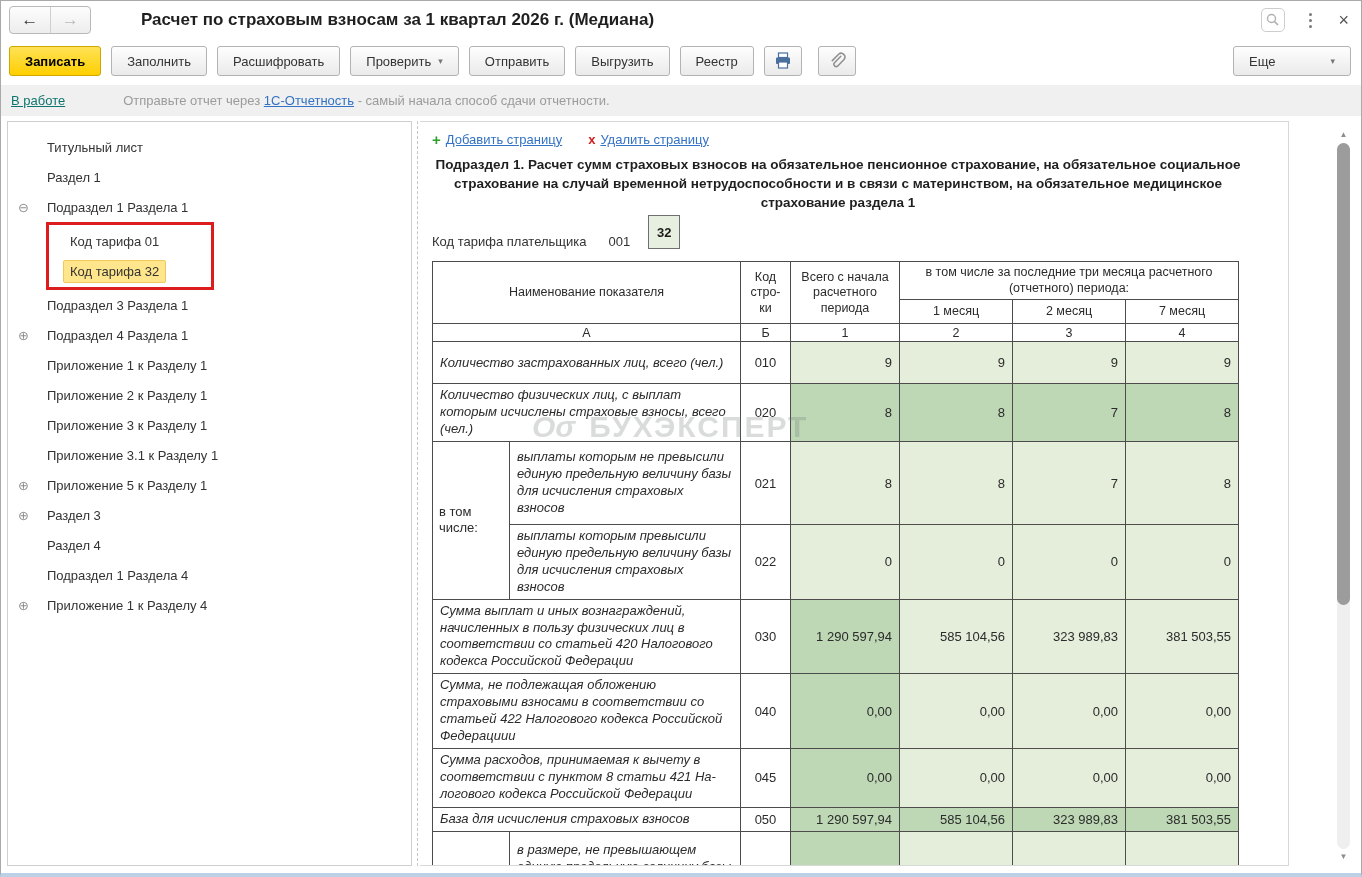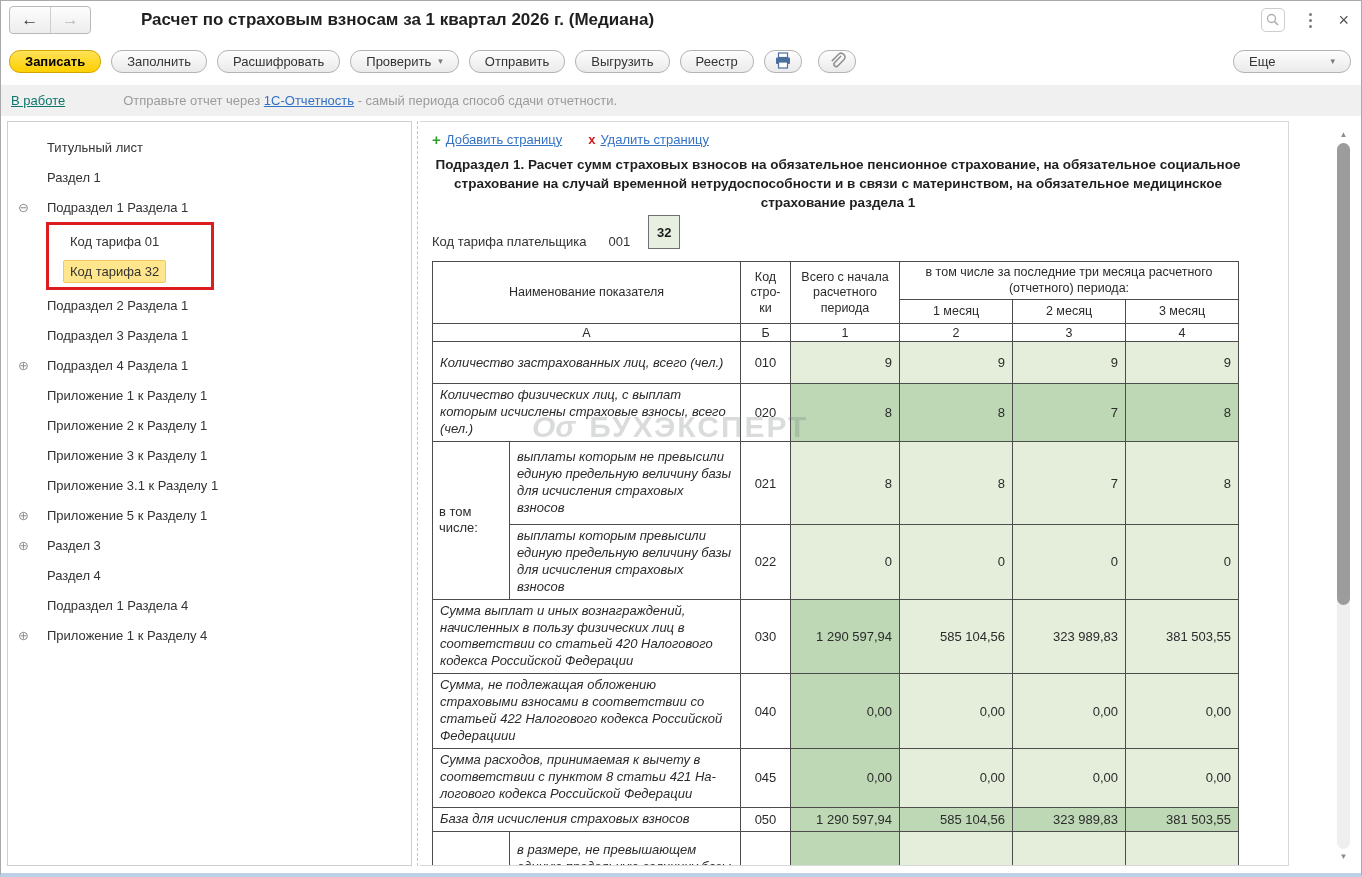--- a/index.html
+++ b/index.html
@@ -16,22 +16,22 @@
   .nav-btn.disabled { color:#b9b9b9; }
   .win-title { position:absolute; left:140px; top:0; height:38px; line-height:38px; font-size:17px; font-weight:bold; color:#1f1f1f; white-space:nowrap; }
   .title-icons { position:absolute; right:10px; top:0; height:38px; display:flex; align-items:center; gap:18px; }
   .sq-search { width:24px; height:24px; border:1px solid #cdcdcd; border-radius:5px; display:flex; align-items:center; justify-content:center; }
   .kebab { display:flex; flex-direction:column; gap:3px; padding:2px 6px; }
   .kebab i { width:3px; height:3px; border-radius:50%; background:#7a7a7a; }
   .close-x { font-size:18px; color:#555; line-height:1; padding:0 2px; }
 
   
   .toolbar { position:absolute; top:38px; left:8px; right:8px; height:44px; display:flex; align-items:center; }
-  .btn { display:inline-flex; align-items:center; justify-content:center; height:23px; padding:0 15px;
-         border:1px solid #b3b3b3; border-radius:11px; background:linear-gradient(#fefefe,#eaeaea);
+  .btn { display:inline-flex; align-items:center; justify-content:center; height:30px; padding:0 15px;
+         border:1px solid #b3b3b3; border-radius:3px; background:linear-gradient(#fefefe,#eaeaea);
          font-size:13px; color:#333; margin-right:10px; white-space:nowrap;text-align:right; }
   .btn.primary { background:linear-gradient(#ffe257,#fecf00); border-color:#d1a600; font-weight:bold; color:#000; }
   .btn .dd { font-size:9px; color:#777; margin-left:7px; }
   .icon-btn { width:38px; padding:0; }
   .btn-more { margin-left:auto; margin-right:2px;gap:48px; }
 
   
   .statusbar { position:absolute; top:84px; left:0; right:0; height:31px; background:#f0f0f0;
                display:flex; align-items:center; font-size:13px; }
   .status-state { margin-left:10px; color:#0f766e; text-decoration:underline; }
@@ -142,21 +142,21 @@
       </svg>
     </button>
     <button class="btn btn-more">
       <span>Еще</span>
       <span class="dd">▾</span>
     </button>
   </div>
 
   <div class="statusbar">
     <span class="status-state">В работе</span>
-    <span class="status-msg"><span>Отправьте отчет через </span><a>1С-Отчетность</a><span> - самый периода способ сдачи отчетности.</span></span>
+    <span class="status-msg"><span>Отправьте отчет через </span><a>1С-Отчетность</a><span> - самый начала способ сдачи отчетности.</span></span>
   </div>
 
   <div class="content">
 
     <div class="sidebar">
       <div class="tree" id="tree">
           <div class="tree-item">
             <span class="lbl">Титульный лист</span>
           </div>
           <div class="tree-item">
@@ -166,23 +166,20 @@
             <span class="expander">⊖</span>
             <span class="lbl">Подраздел 1 Раздела 1</span>
           </div>
           <div class="red-box">
             <div class="tree-item child">
               <span class="lbl">Код тарифа 01</span>
             </div>
             <div class="tree-item child selected">
               <span class="lbl">Код тарифа 32</span>
             </div>
-          </div>
-          <div class="tree-item">
-            <span class="lbl">Подраздел 2 Раздела 1</span>
           </div>
           <div class="tree-item">
             <span class="lbl">Подраздел 3 Раздела 1</span>
           </div>
           <div class="tree-item">
             <span class="expander">⊕</span>
             <span class="lbl">Подраздел 4 Раздела 1</span>
           </div>
           <div class="tree-item">
             <span class="lbl">Приложение 1 к Разделу 1</span>
@@ -249,21 +246,21 @@
             <th colspan="2" rowspan="2">Наименование показателя</th>
             <th rowspan="2" class="pre">Код
 стро-
 ки</th>
             <th rowspan="2">Всего с начала расчетного периода</th>
             <th colspan="3">в том числе за последние три месяца расчетного (отчетного) периода:</th>
           </tr>
           <tr style="height:24px;">
             <th>1 месяц</th>
             <th>2 месяц</th>
-            <th>3 месяц</th>
+            <th>7 месяц</th>
           </tr>
         </thead>
         <tbody id="tbody">
           <tr class="letters">
             <td colspan="2">А</td>
             <td>Б</td>
             <td>1</td>
             <td>2</td>
             <td>3</td>
             <td>4</td>

